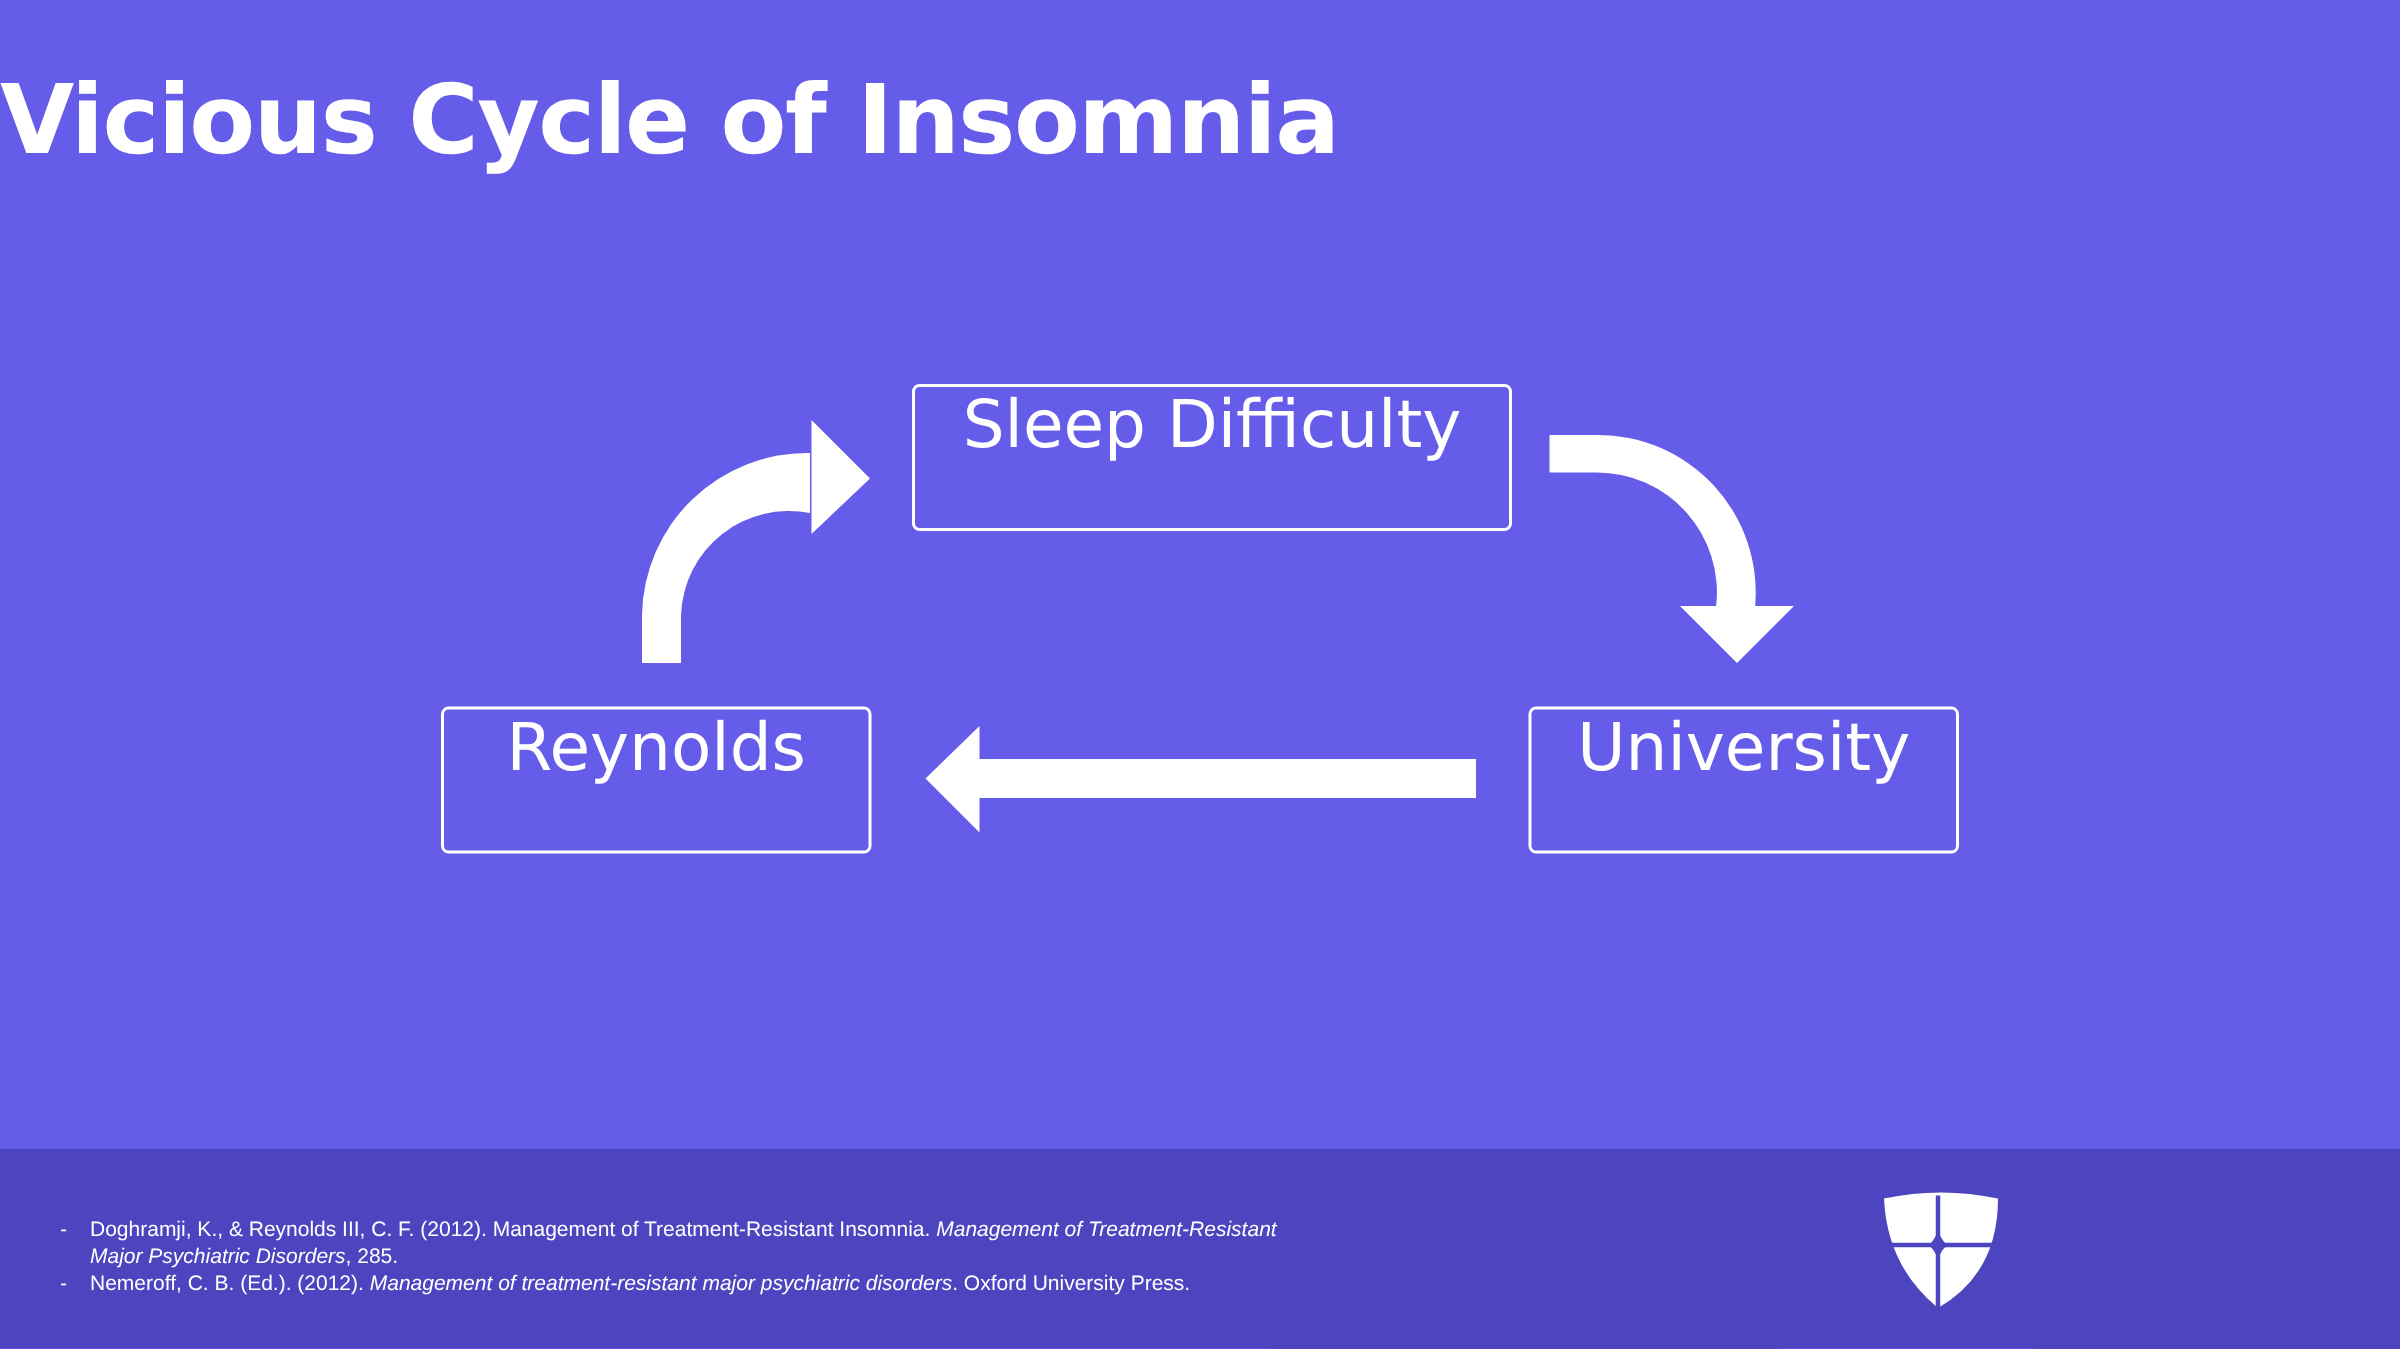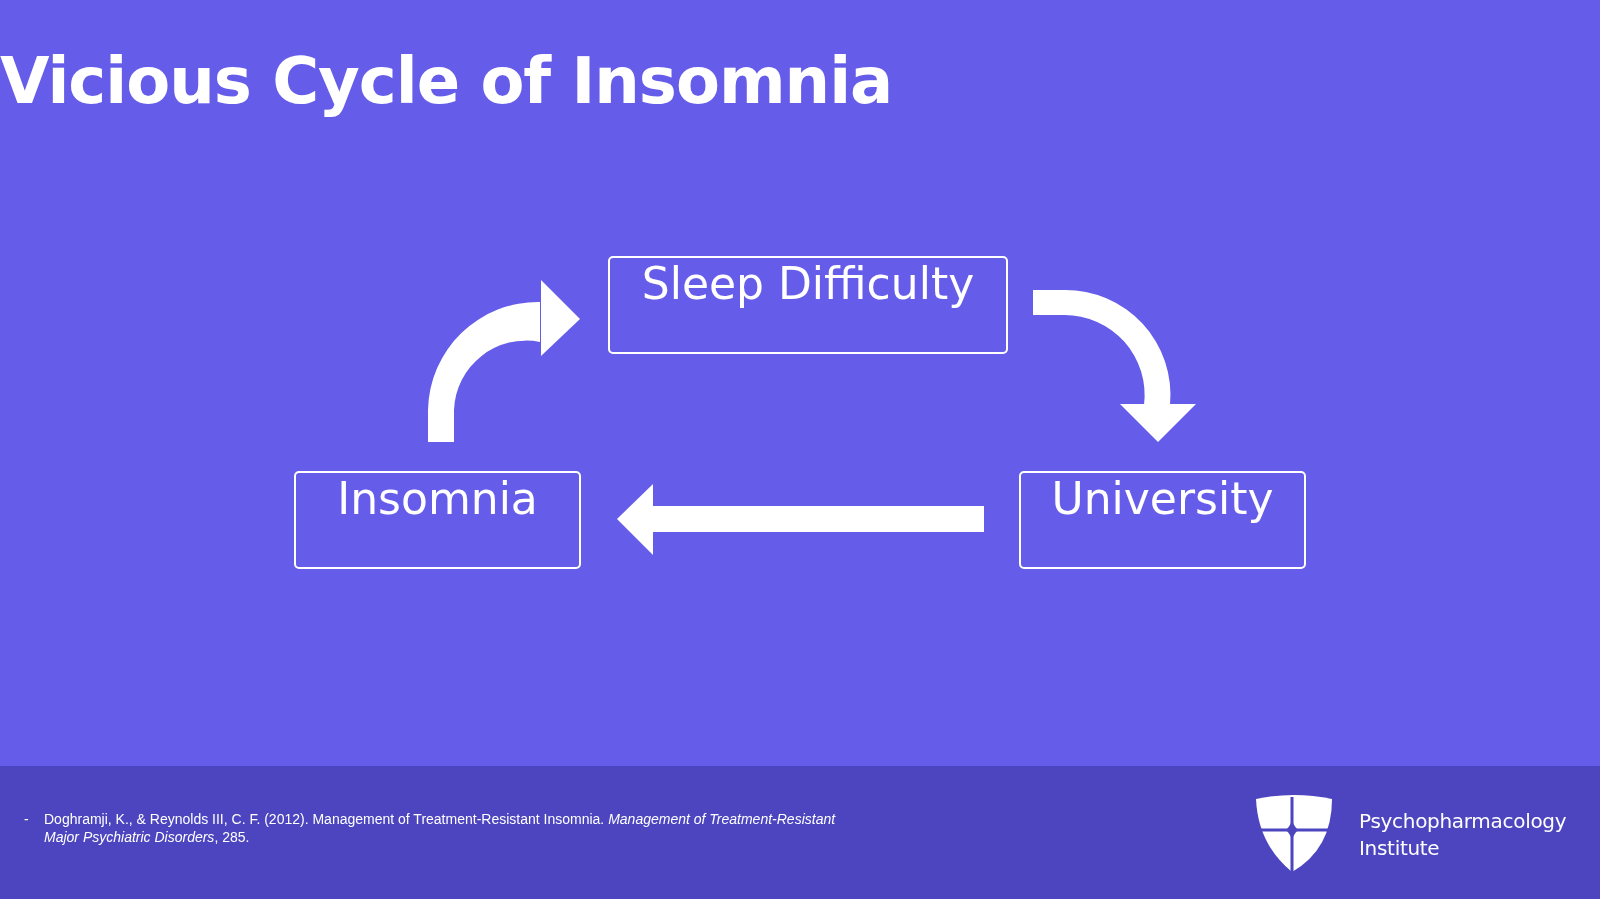--- a/index.html
+++ b/index.html
@@ -21,21 +21,21 @@
     }
     #box-sleep { left: 608px; top: 256px; width: 400px; height: 98px; }
     #box-arousal { left: 294px; top: 471px; width: 287px; height: 98px; }
     #box-frustration { left: 1019px; top: 471px; width: 287px; height: 98px; }
     svg.arrows { position: absolute; left: 0; top: 0; }
     .footer {
       position: absolute; left: 0; top: 766px; width: 1600px; height: 133px;
       background: #4d45bf;
     }
     .refs {
-      position: absolute; left: 24px; top: 44px; width: 820px;
+      position: absolute; left: 40px; top: 44px; width: 820px;
       font-family: "Liberation Sans", sans-serif; font-size: 14px; line-height: 18px;
       margin: 0; padding: 0; list-style: none;
     }
     .refs li { position: relative; padding-left: 20px; }
     .refs li::before { content: "-"; position: absolute; left: 0; }
     .logo { position: absolute; left: 1254px; top: 28px; width: 330px; height: 80px; }
     .logo svg { position: absolute; left: 0; top: 0; }
     .logo-text {
       position: absolute; left: 105px; top: 14px;
       font-family: "DejaVu Sans", sans-serif; font-size: 20px; line-height: 27px;
@@ -65,34 +65,33 @@
   </g>
 </svg>
 
 <div class="box" id="box-sleep">
   <span>Sleep Difficulty</span>
 </div>
 <div class="box" id="box-frustration">
   <span>University</span>
 </div>
 <div class="box" id="box-arousal">
-  <span>Insomnia</span>
+  <span>Reynolds</span>
 </div>
 
 <div class="footer">
   <ul class="refs">
     <li>
       <span>Doghramji, K., &amp; Reynolds III, C. F. (2012). Management of Treatment-Resistant Insomnia. </span><i>Management of Treatment-Resistant Major Psychiatric Disorders</i><span>, 285.</span>
+    </li>
+    <li>
+      <span>Nemeroff, C. B. (Ed.). (2012). </span><i>Management of treatment-resistant major psychiatric disorders</i><span>. Oxford University Press.</span>
     </li>
   </ul>
 
   <div class="logo">
     <svg width="80" height="80" viewBox="0 0 80 80">
       <path d="M2 5 Q40 -3 78 5 Q78 55 38 78 Q4 50 2 5 Z" fill="#ffffff"></path>
       <path d="M38 3 L38 78 M2 36 L78 36" stroke="#4d45bf" stroke-width="3" fill="none"></path>
       <path d="M32 36 Q38 30 38 24 Q38 30 44 36 Q38 42 38 48 Q38 42 32 36 Z" fill="#4d45bf"></path>
     </svg>
-    <div class="logo-text">
-      <div>Psychopharmacology</div>
-      <div>Institute</div>
-    </div>
   </div>
 </div>
 
 </body></html>

